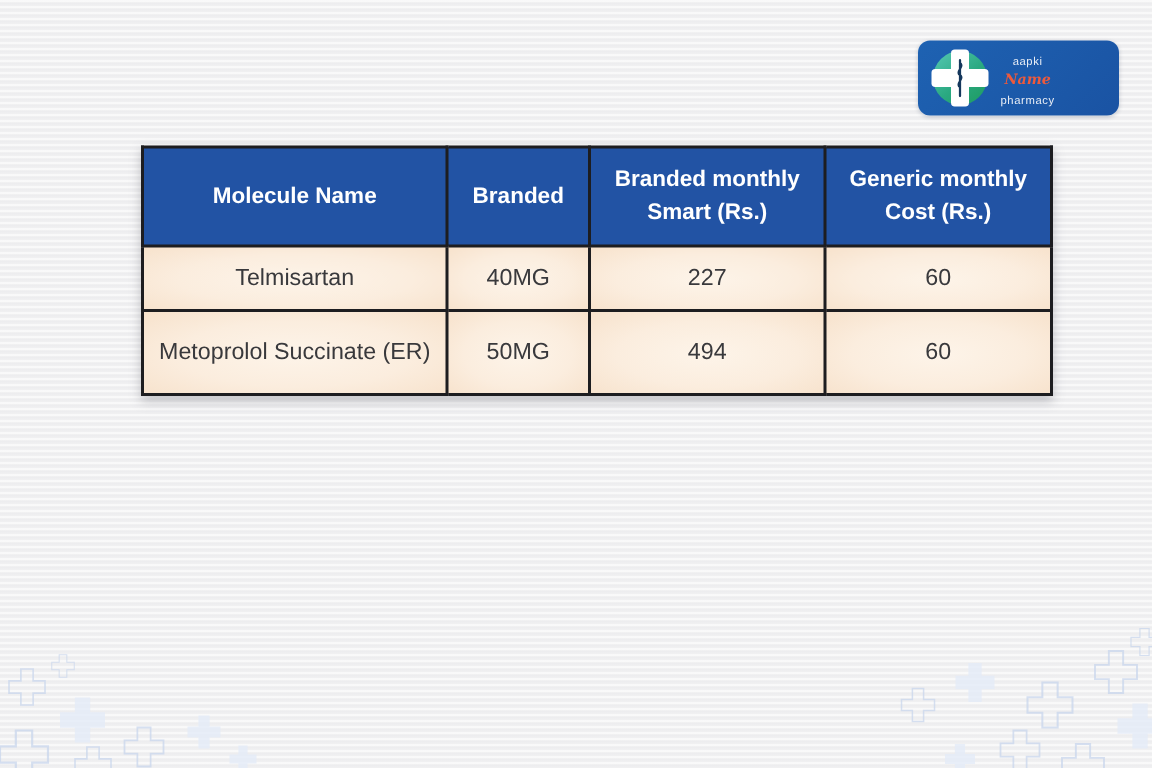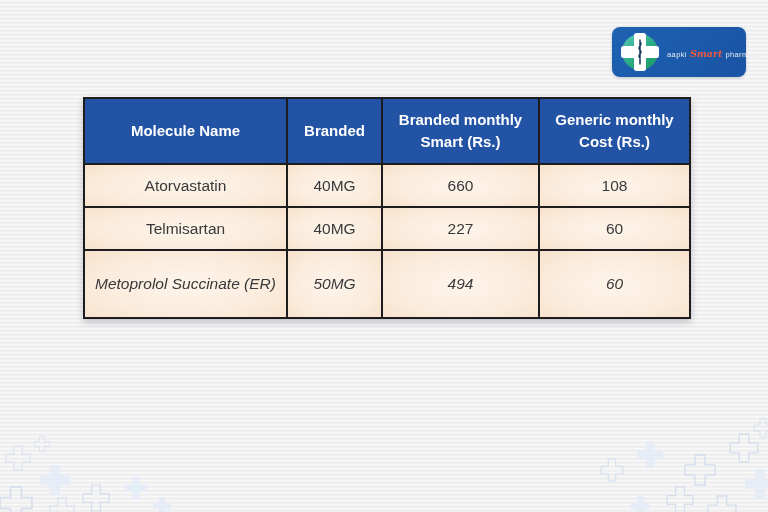--- a/index.html
+++ b/index.html
@@ -43,50 +43,50 @@
   .cross-v { left: 13px; top: 0; width: 12px; height: 38px; }
   .cross-h { left: 0; top: 13px; width: 38px; height: 12px; }
   .snake-svg { position: absolute; left: 14px; top: 6px; }
 
   .brand-text { display: flex; flex-direction: column; align-items: center; }
   .brand-name {
     color: #ffffff; font-size: 21px; font-weight: 700;
     letter-spacing: 0.2px; line-height: 1;
   }
   .brand-tagline {
-    margin-top: 3px; display: flex; align-items: flex-end; gap: 3px;
-    font-size: 7.5px; color: #e9eef6; letter-spacing: 0.4px;
+    margin-top: 3px; display: flex; align-items: center; gap: 3px;
+    font-size: 7.5px; color: #e9eef6; letter-spacing: 0.4px; flex-direction: column;
   }
   .tagline-script {
     font-family: "DejaVu Serif", serif; font-style: italic; font-weight: 700;
     font-size: 9.5px; color: #ee5a3c; letter-spacing: 0;
   }
 
   
   .table-wrap {
-    position: absolute; left: 83px; top: 97px;
+    position: absolute; left: 94px; top: 97px;
     box-shadow: 0 3px 7px rgba(95,95,105,0.35);
   }
   table.cost-table {
     width: 606px; table-layout: fixed;
     border-collapse: collapse;
   }
   .cost-table th, .cost-table td {
     border: 2px solid #1d1d20;
     text-align: center; vertical-align: middle;
     padding: 4px 10px;
   }
   .cost-table thead tr { height: 66px; }
   .cost-table thead th {
     background: #2253a4;
     color: #ffffff; font-size: 15px; font-weight: 700;
     line-height: 1.45;
   }
   .cost-table tbody tr { height: 43px; }
-  .cost-table tbody tr.tall { height: 68px; font-style: italic; }
+  .cost-table tbody tr.tall { height: 56px; }
   .cost-table tbody td {
     background: radial-gradient(ellipse at 50% 52%, #fdf4e9 0%, #fbedde 55%, #f7e2cc 100%);
     color: #39393c; font-size: 15.5px; line-height: 1.4;
   }
 </style>
 </head>
 <body>
 
 <svg class="decor-svg" viewBox="0 0 768 512" xmlns="http://www.w3.org/2000/svg">
   <defs>
@@ -118,21 +118,21 @@
     <div class="logo-circle"></div>
     <div class="cross-v"></div>
     <div class="cross-h"></div>
     <svg class="snake-svg" width="10" height="26" viewBox="0 0 10 26">
       <path d="M5 1 V 25 M5 3 C 8.6 5.5, 1.4 8.5, 5 11 C 8.6 13.5, 1.4 16.5, 5 19" fill="none" stroke="#14375c" stroke-width="1.5" stroke-linecap="round"></path>
     </svg>
   </div>
   <div class="brand-text">
     <div class="brand-tagline">
       <span>aapki</span>
-      <span class="tagline-script">Smart</span>
+      <span class="tagline-script">Name</span>
       <span>pharmacy</span>
     </div>
   </div>
 </div>
 
 <div class="table-wrap">
   <table class="cost-table">
     <colgroup>
       <col style="width:203px">
         <col style="width:95px">
@@ -142,26 +142,20 @@
     <thead>
       <tr>
         <th>Molecule Name</th>
         <th>Branded</th>
         <th>Branded monthly Smart (Rs.)</th>
         <th>Generic monthly Cost (Rs.)</th>
       </tr>
     </thead>
     <tbody>
       <tr>
-        <td>Atorvastatin</td>
-        <td>40MG</td>
-        <td>660</td>
-        <td>108</td>
-      </tr>
-      <tr>
         <td>Telmisartan</td>
         <td>40MG</td>
         <td>227</td>
         <td>60</td>
       </tr>
       <tr class="tall">
         <td>Metoprolol Succinate (ER)</td>
         <td>50MG</td>
         <td>494</td>
         <td>60</td>

